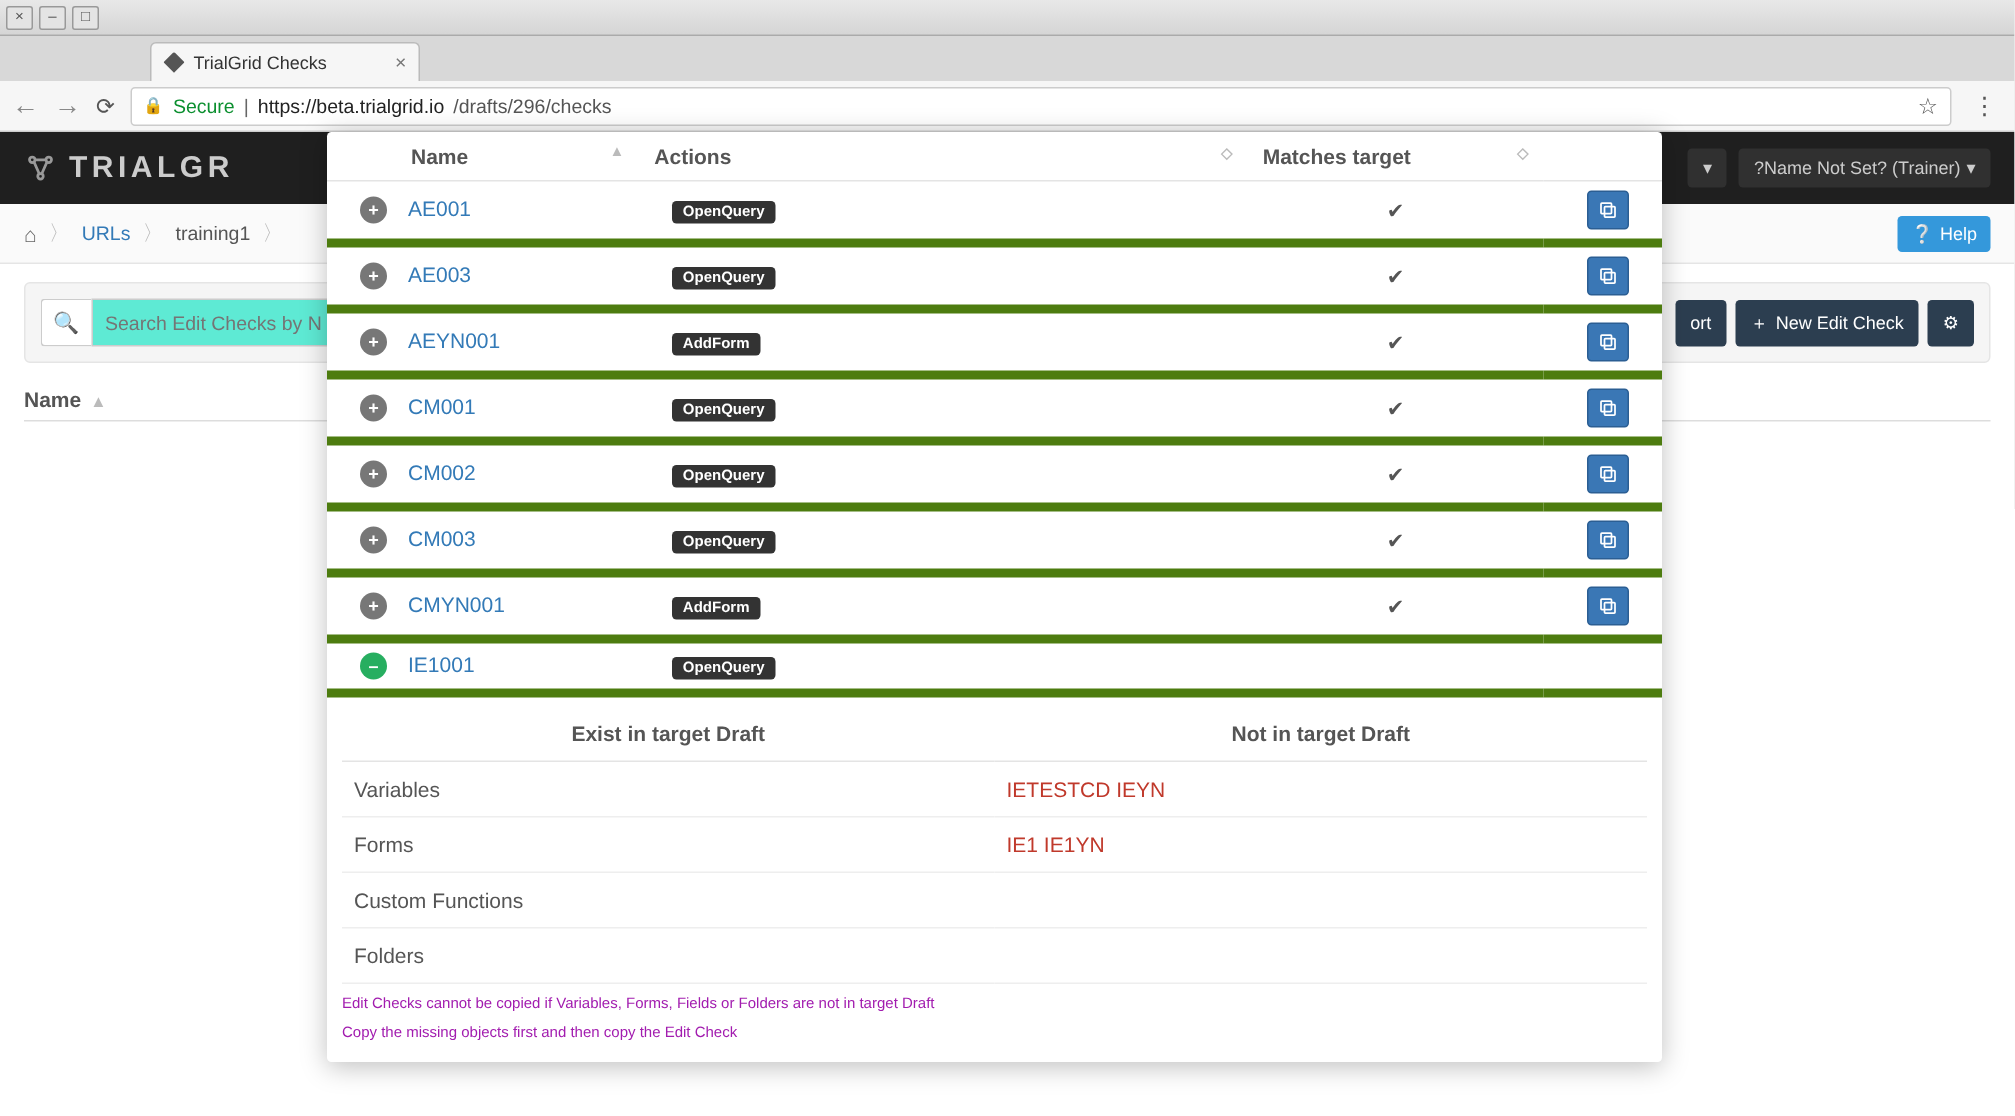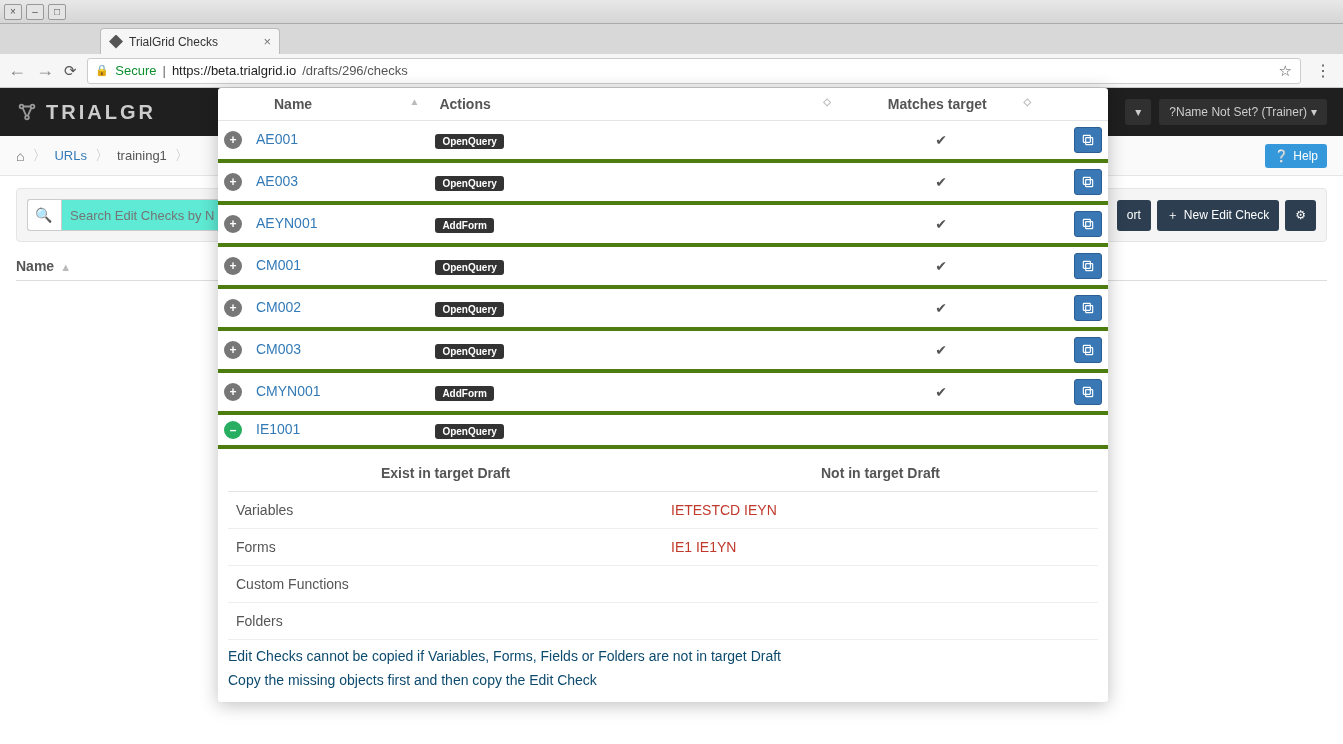--- a/index.html
+++ b/index.html
@@ -53,42 +53,42 @@
   .col-header-row .c-valid { font-weight:700; color:#444; }
   .sort-ic { color:#bbb; margin-left:6px; font-size:11px;}
   
   
   .modal { position:absolute; top:0; left:218px; width:890px; background:#fff; box-shadow:0 3px 18px rgba(0,0,0,.25); border-radius:3px; overflow:hidden;}
   
   .mtable { width:100%; border-collapse:collapse; }
   .mhead th { text-align:left; font-weight:700; color:#555; padding:8px 10px; font-size:14px; border-bottom:1px solid #e4e4e4;}
   .mhead th.col-name { width:190px; position:relative; padding-left:56px;}
   .mhead th.col-actions { width:370px; }
-  .mhead th.col-match { text-align:center; width:180px;}
+  .mhead th.col-match { text-align:left; width:180px;}
   .mhead th.col-copy { width:60px; }
   .mhead .sort-caret { float:right; color:#bbb; font-size:10px; }
   
-  .mrow td { padding:6px 6px; border-bottom:4px solid #4d7c0f; vertical-align:middle; font-size:14px;}
+  .mrow td { padding:6px 22px; border-bottom:6px solid #4d7c0f; vertical-align:middle; font-size:14px;}
   .expander { display:inline-flex; width:18px; height:18px; border-radius:50%; background:#777; color:#fff; align-items:center; justify-content:center; font-size:12px; font-weight:bold; margin-right:14px;}
   .expander.minus { background:#27ae60; }
   .checkname { color:#337ab7; }
   .badge { display:inline-block; background:#333; color:#fff; font-size:10px; font-weight:700; padding:2px 7px; border-radius:3px;}
   .match-ic { text-align:center; color:#555; }
   .copy-btn { width:28px; height:26px; background:#3a77b5; border:1px solid #2b5e93; border-radius:3px; display:inline-flex; align-items:center; justify-content:center; color:#fff; float:right;}
   .copy-btn svg { stroke:#fff; }
   
   
   .detail { padding:0 10px 14px 10px; }
   .dtable { width:100%; border-collapse:collapse; margin-top:6px;}
   .dtable th { font-weight:700; color:#555; padding:10px 8px; font-size:14px; border-bottom:1px solid #e4e4e4; text-align:left;}
   .dtable th.d-exist { width:50%; text-align:center;}
   .dtable th.d-not { width:50%; text-align:center;}
   .dtable td { padding:10px 8px; border-bottom:1px solid #eee; font-size:14px; color:#555;}
   .dtable td.red { color:#c0392b; }
-  .warn { color:#0c4a6e; font-size:14px; padding:8px 0 0 0;}
+  .warn { color:#a21caf; font-size:10px; padding:8px 0 0 0;}
 </style>
 </head>
 <body>
 
 <div class="os-titlebar">
   <div class="os-btn">×</div>
   <div class="os-btn">–</div>
   <div class="os-btn">□</div>
 </div>
 

